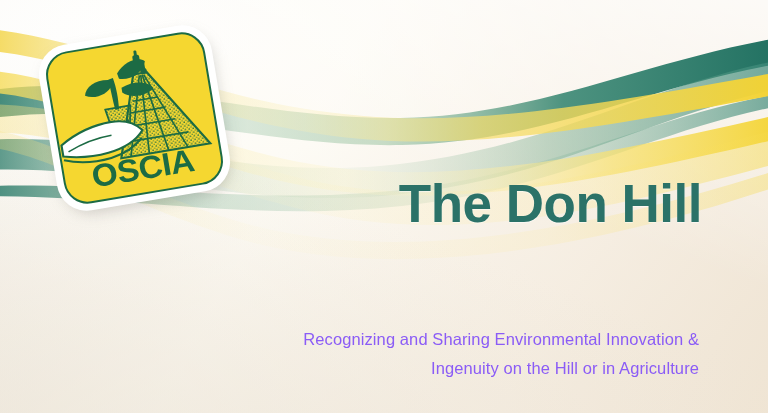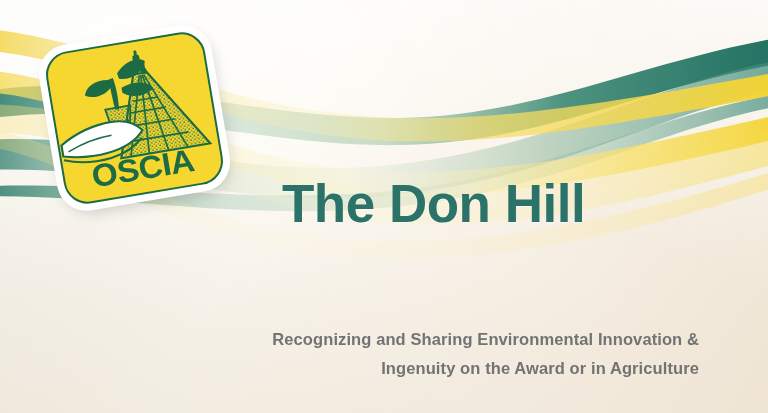--- a/index.html
+++ b/index.html
@@ -87,39 +87,40 @@
     width: 100%;
     height: 100%;
   }
 
   
   .title {
     position: absolute;
     right: 66px;
     top: 178px;
     width: 420px;
+    text-align: right;
     color: #2b7268;
     font-family: "Liberation Sans Narrow", "Liberation Sans", sans-serif;
     font-weight: bold;
     font-size: 53px;
     line-height: 52px;
     letter-spacing: -0.5px;
     text-shadow: 0 1px 1px rgba(255,255,255,0.55);
   }
   .title .ln { display: block; white-space: nowrap; }
 
   .subtitle {
     position: absolute;
     right: 69px;
     top: 325px;
     width: 540px;
     text-align: right;
-    color: #737373;
+    color: #8b5cf6;
     font-family: "Liberation Sans", sans-serif;
-    font-weight: bold;
+    font-weight: normal;
     font-size: 16.5px;
     line-height: 29px;
     letter-spacing: 0.1px;
   }
   .subtitle .ln { display: block; white-space: nowrap; }
 </style>
 </head>
 <body>
 
 <div id="banner">
@@ -274,16 +275,16 @@
       </div>
     </div>
   </div>
 
   <div class="title">
     <span class="ln">The Don Hill</span>
   </div>
 
   <div class="subtitle">
     <span class="ln">Recognizing and Sharing Environmental Innovation &amp;</span>
-    <span class="ln">Ingenuity on the Award or in Agriculture</span>
+    <span class="ln">Ingenuity on the Hill or in Agriculture</span>
   </div>
 
 </div>
 
 </body></html>

